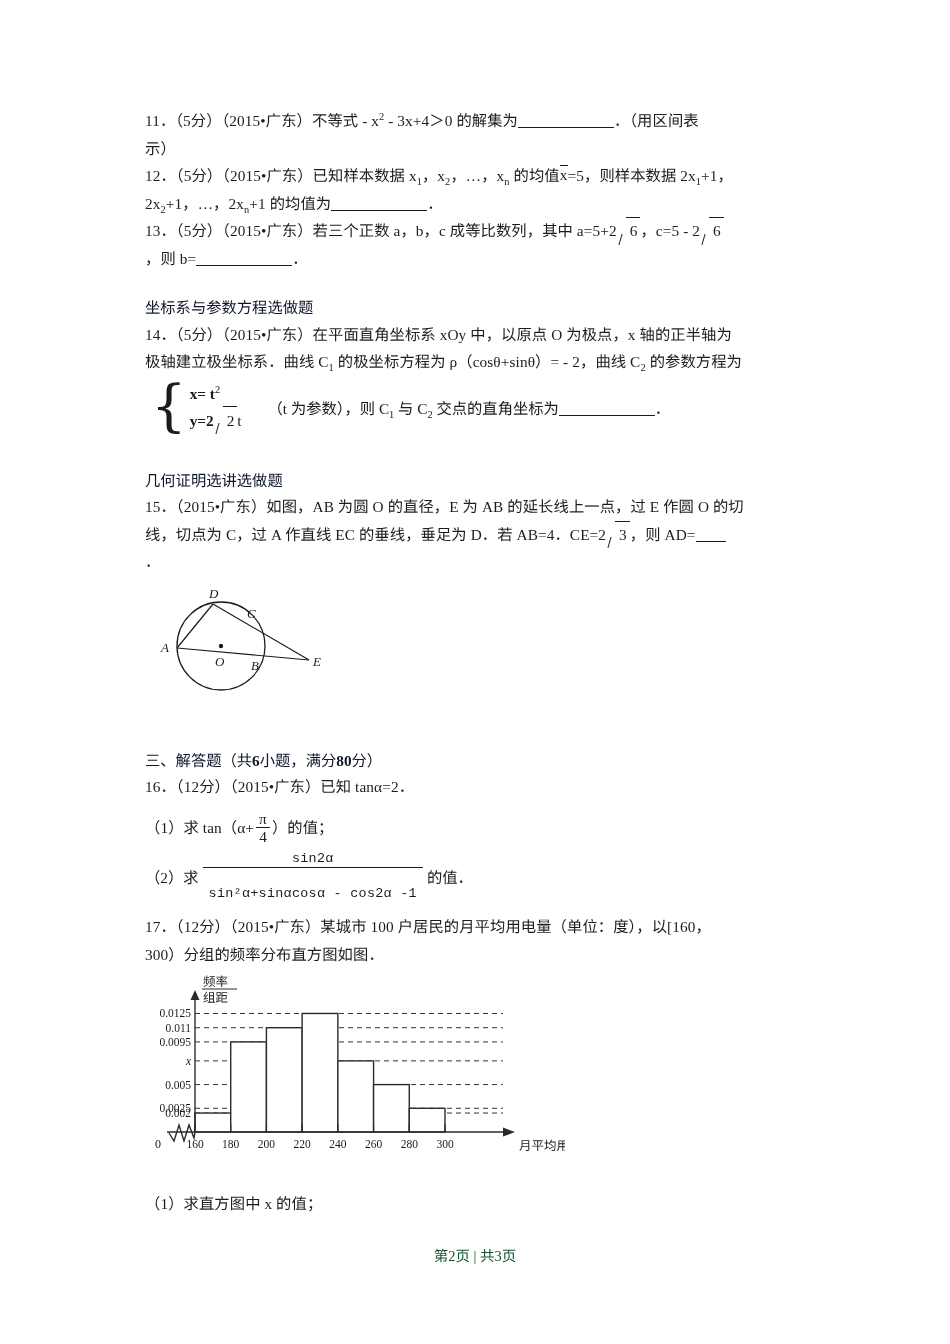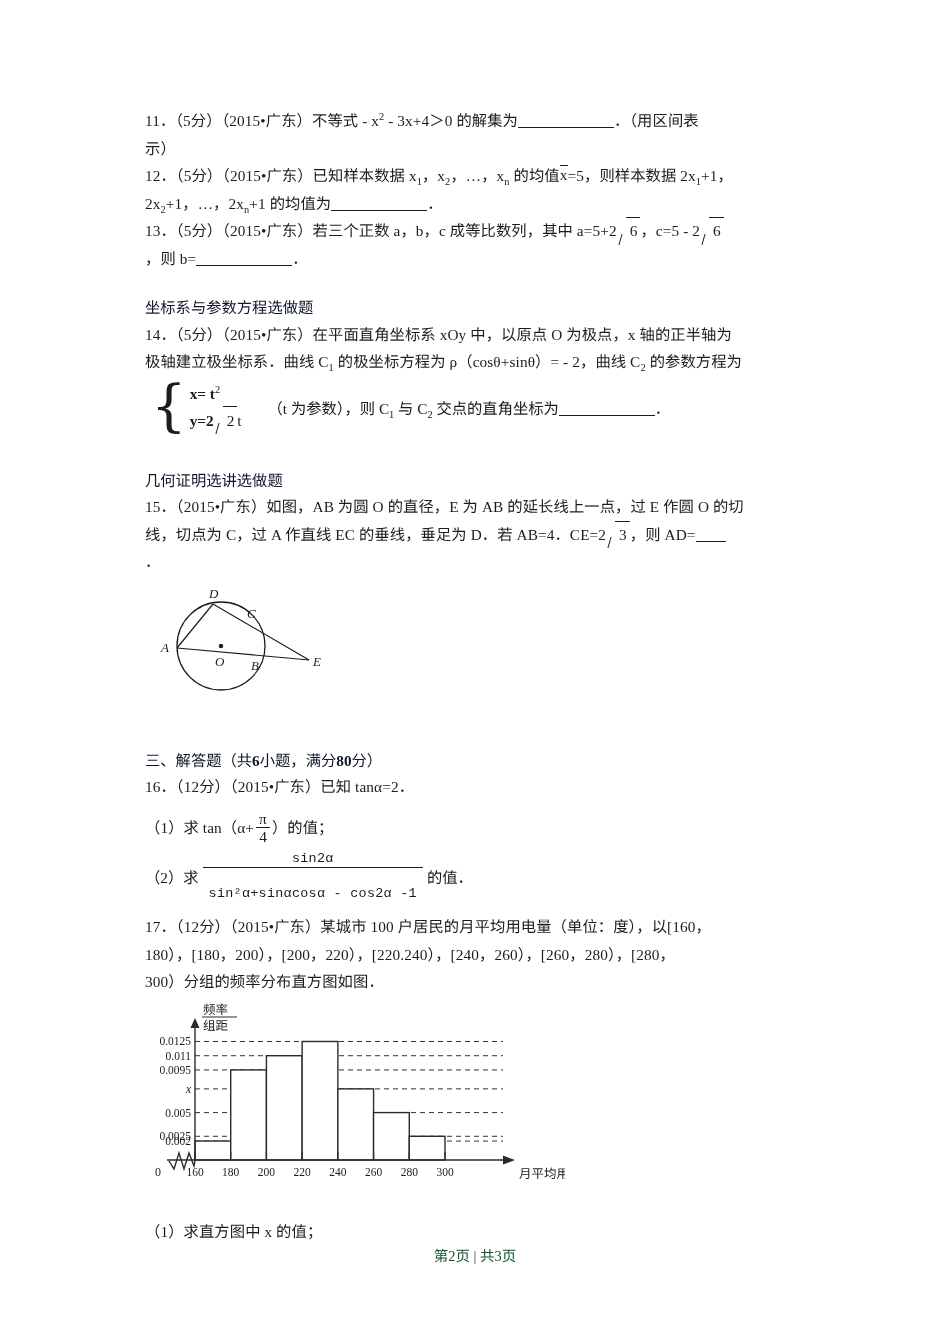--- a/index.html
+++ b/index.html
@@ -288,21 +288,20 @@
         <span class="den">sin²α+sinαcosα - cos2α -1</span>
       </span>
       <span>的值．</span>
     </div>
 
     <div class="gap-sm"></div>
 
     <p class="para q">
       <span>17．</span><span>（12分）</span><span>（2015•广东）</span><span>某城市 100 户居民的月平均用电量（单位：度），以[160，</span>
     </p>
-    <p class="para">180），[180，200），[200，220），[220.240），[240，260），[260，280），[280，</p>
     <p class="para">300）分组的频率分布直方图如图．</p>
 
     <div class="hist">
       <svg id="hist-svg" width="420" height="200" viewBox="0 0 420 200">
           <line x1="50" y1="41.48148148148147" x2="358" y2="41.48148148148147" stroke="#333" stroke-width="1" stroke-dasharray="5,4"></line>
           <text x="46" y="45.48148148148147" text-anchor="end" font-family="Liberation Serif, serif" font-size="11.5" fill="#1c1c1c" font-style="normal">0.0125</text>
           <line x1="50" y1="55.70370370370371" x2="358" y2="55.70370370370371" stroke="#333" stroke-width="1" stroke-dasharray="5,4"></line>
           <text x="46" y="59.70370370370371" text-anchor="end" font-family="Liberation Serif, serif" font-size="11.5" fill="#1c1c1c" font-style="normal">0.011</text>
           <line x1="50" y1="69.92592592592592" x2="358" y2="69.92592592592592" stroke="#333" stroke-width="1" stroke-dasharray="5,4"></line>
           <text x="46" y="73.92592592592592" text-anchor="end" font-family="Liberation Serif, serif" font-size="11.5" fill="#1c1c1c" font-style="normal">0.0095</text>

